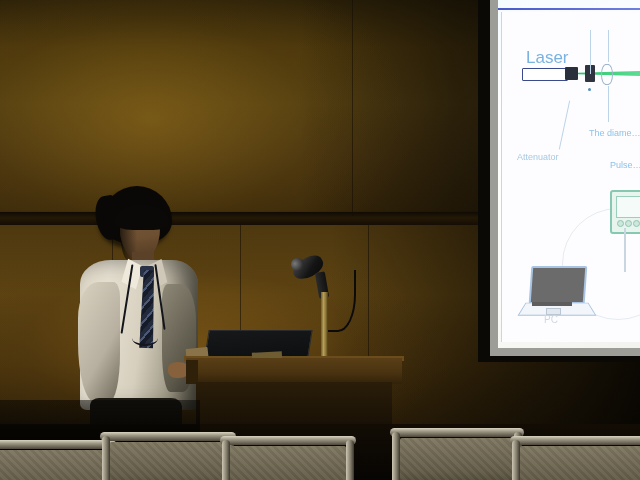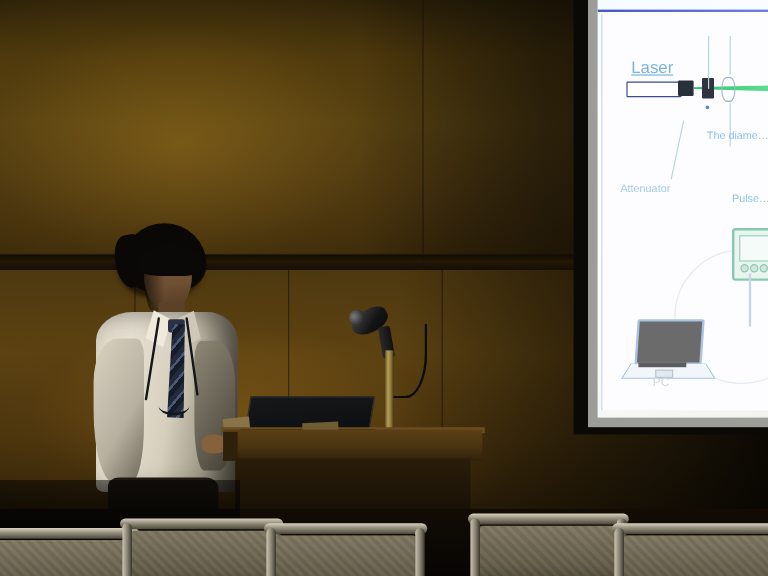--- a/index.html
+++ b/index.html
@@ -61,23 +61,23 @@
   .title-rule{
     position:absolute;left:0px;top:12px;width:142px;height:2px;
     background:linear-gradient(90deg,#4858c8,#6f7fe0);
   }
   .slide-body{
     position:absolute;left:3px;top:16px;width:139px;height:330px;
     background:#fdfdff;border-left:1px solid #c9d6ea;
   }
   
   .lbl{position:absolute;color:#8fc0e8;white-space:nowrap;}
-  .lbl-laser{left:24px;top:36px;font-size:14px;color:#7ab3e0;text-decoration:underline;}
+  .lbl-laser{left:24px;top:36px;font-size:17px;color:#7ab3e0;}
   .lbl-atten{left:15px;top:140px;font-size:9px;color:#a6c9e4;}
-  .lbl-diam{left:87px;top:96px;font-size:9px;color:#8ec2ea;}
+  .lbl-diam{left:87px;top:116px;font-size:9px;color:#8ec2ea;}
   .lbl-pulse{left:108px;top:148px;font-size:9px;color:#8ec2ea;}
   .lbl-pc{left:42px;top:302px;font-size:10px;color:#cfd8e0;}
   .laser-tube{
     position:absolute;left:20px;top:56px;width:44px;height:11px;
     background:#ffffff;border:1.5px solid #3b4a8c;border-radius:1px;
   }
   .laser-head{
     position:absolute;left:63px;top:55px;width:13px;height:13px;
     background:#2a2f3c;border-radius:1px;
   }

